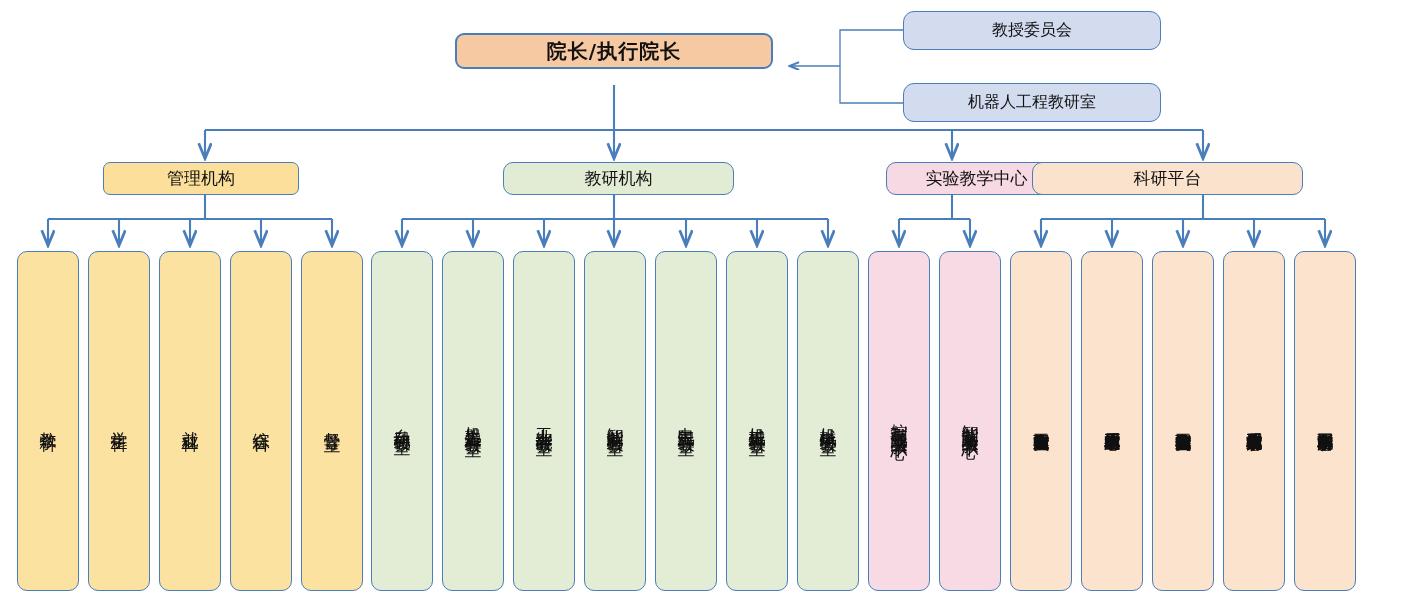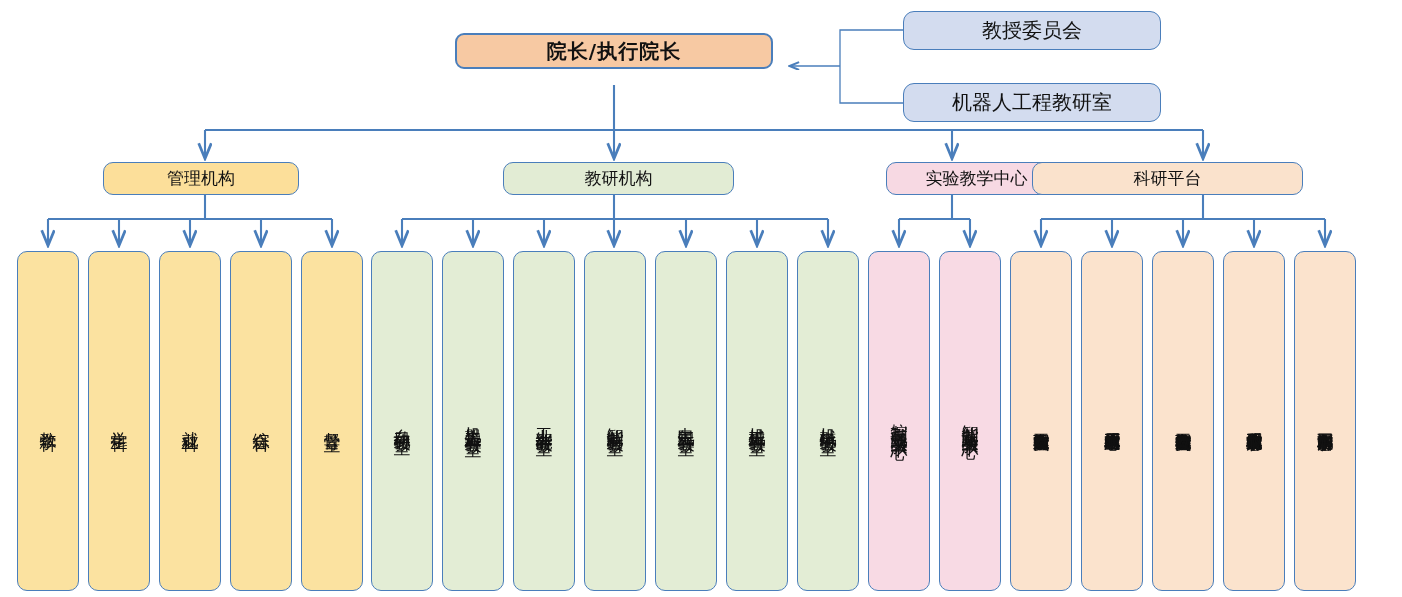--- a/index.html
+++ b/index.html
@@ -40,21 +40,21 @@
   .node.root {
     background: #f7c9a3;
     font-weight: bold;
     font-size: 20px;
     letter-spacing: 1px;
     border-width: 2px;
     border-radius: 11px;
   }
   .node.committee {
     background: #d3dcef;
-    font-size: 20px;
+    font-size: 16px;
     border-radius: 11px;
   }
   .node.cat {
     font-size: 17px;
     border-radius: 10px;
   }
   .node.cat.admin   { background: #fcdf9a; }
   .node.cat.teach   { background: #e2ecd4; }
   .node.cat.lab     { background: #f7d9e3; }
   .node.cat.research{ background: #fae2cc; }
@@ -149,21 +149,21 @@
     <span>院长/执行院长</span>
   </div>
 
   <div class="node committee" style="left:903px; top:11px; width:258px; height:39px;">
     <span>教授委员会</span>
   </div>
   <div class="node committee" style="left:903px; top:83px; width:258px; height:39px;">
     <span>机器人工程教研室</span>
   </div>
 
-  <div class="node cat admin" style="left:103px; top:162px; width:196px; height:33px;">
+  <div class="node cat admin" style="left:103px; top:162px; width:196px; height:33px;border-radius:7px;">
     <span>管理机构</span>
   </div>
   <div class="node cat teach" style="left:503px; top:162px; width:231px; height:33px;">
     <span>教研机构</span>
   </div>
   <div class="node cat lab" style="left:886px; top:162px; width:181px; height:33px;">
     <span>实验教学中心</span>
   </div>
   <div class="node cat research" style="left:1032px; top:162px; width:271px; height:33px;">
     <span>科研平台</span>

